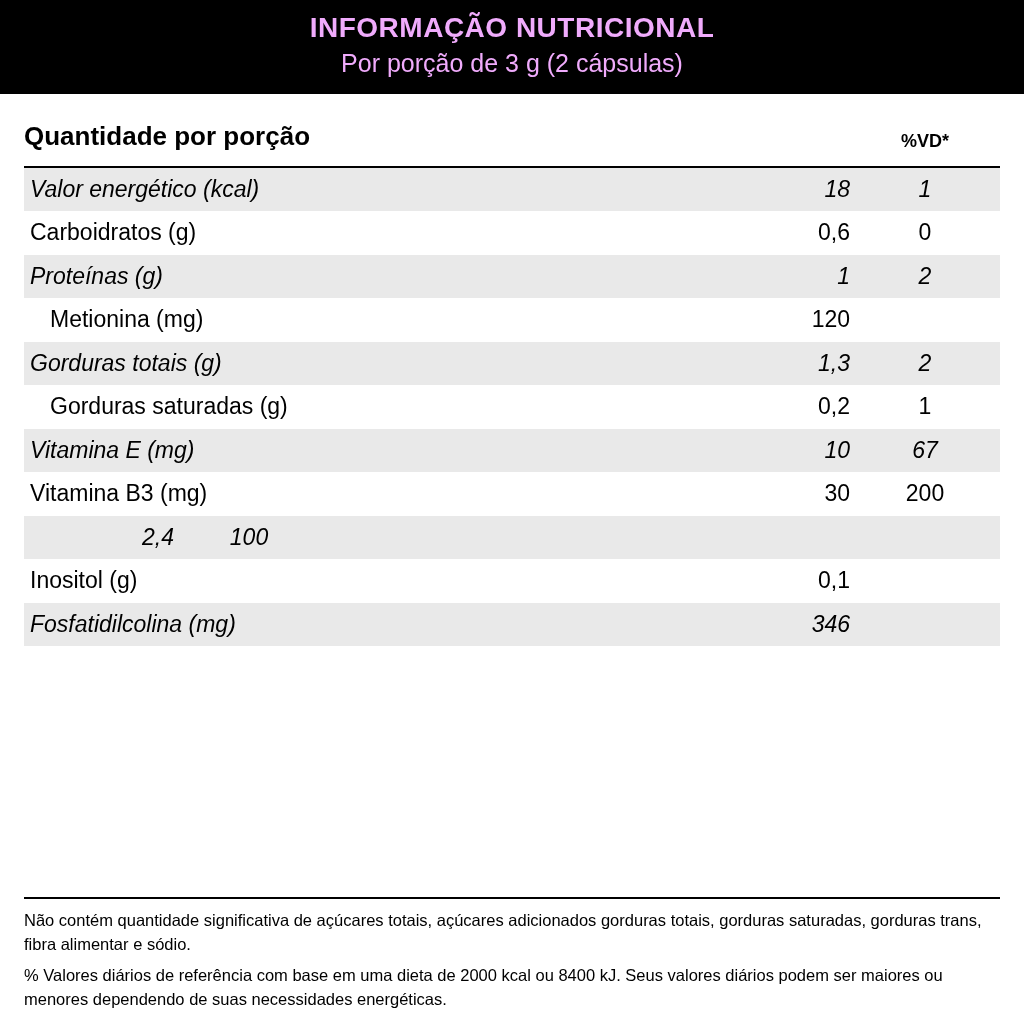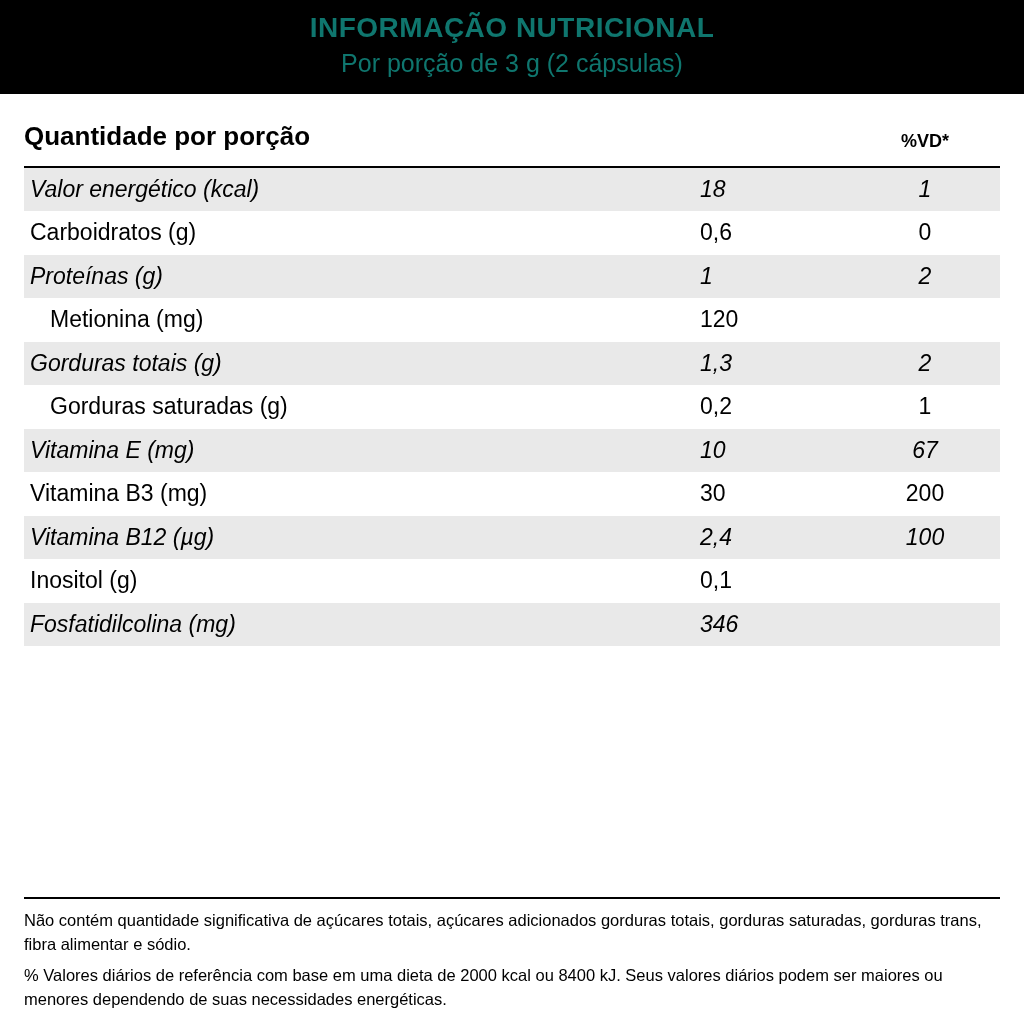--- a/index.html
+++ b/index.html
@@ -18,21 +18,21 @@
     width: 1024px;
     height: 1024px;
     display: flex;
     flex-direction: column;
     box-sizing: border-box;
   }
 
   
   .header {
     background: #000000;
-    color: #0f766e;
+    color: #f0abfc;
     padding: 10px 0 14px 0;
     text-align: center;
   }
   .header-title {
     font-size: 28px;
     font-weight: bold;
     letter-spacing: 0.5px;
     line-height: 1.25;
   }
   .header-subtitle {
@@ -89,21 +89,21 @@
   .row .r-name {
     flex: 1 1 auto;
     padding-left: 6px;
     white-space: nowrap;
   }
   .row.indent .r-name {
     padding-left: 26px;
   }
   .row .r-qty {
     width: 150px;
-    text-align: left;
+    text-align: right;
   }
   .row .r-vd {
     width: 150px;
     text-align: center;
   }
 
   
   .spacer {
     flex: 1 1 auto;
   }
@@ -176,21 +176,20 @@
           <div class="r-name">Vitamina E (mg)</div>
           <div class="r-qty">10</div>
           <div class="r-vd">67</div>
         </div>
         <div class="row">
           <div class="r-name">Vitamina B3 (mg)</div>
           <div class="r-qty">30</div>
           <div class="r-vd">200</div>
         </div>
         <div class="row zebra">
-          <div class="r-name">Vitamina B12 (µg)</div>
           <div class="r-qty">2,4</div>
           <div class="r-vd">100</div>
         </div>
         <div class="row">
           <div class="r-name">Inositol (g)</div>
           <div class="r-qty">0,1</div>
           <div class="r-vd"></div>
         </div>
         <div class="row zebra">
           <div class="r-name">Fosfatidilcolina (mg)</div>

